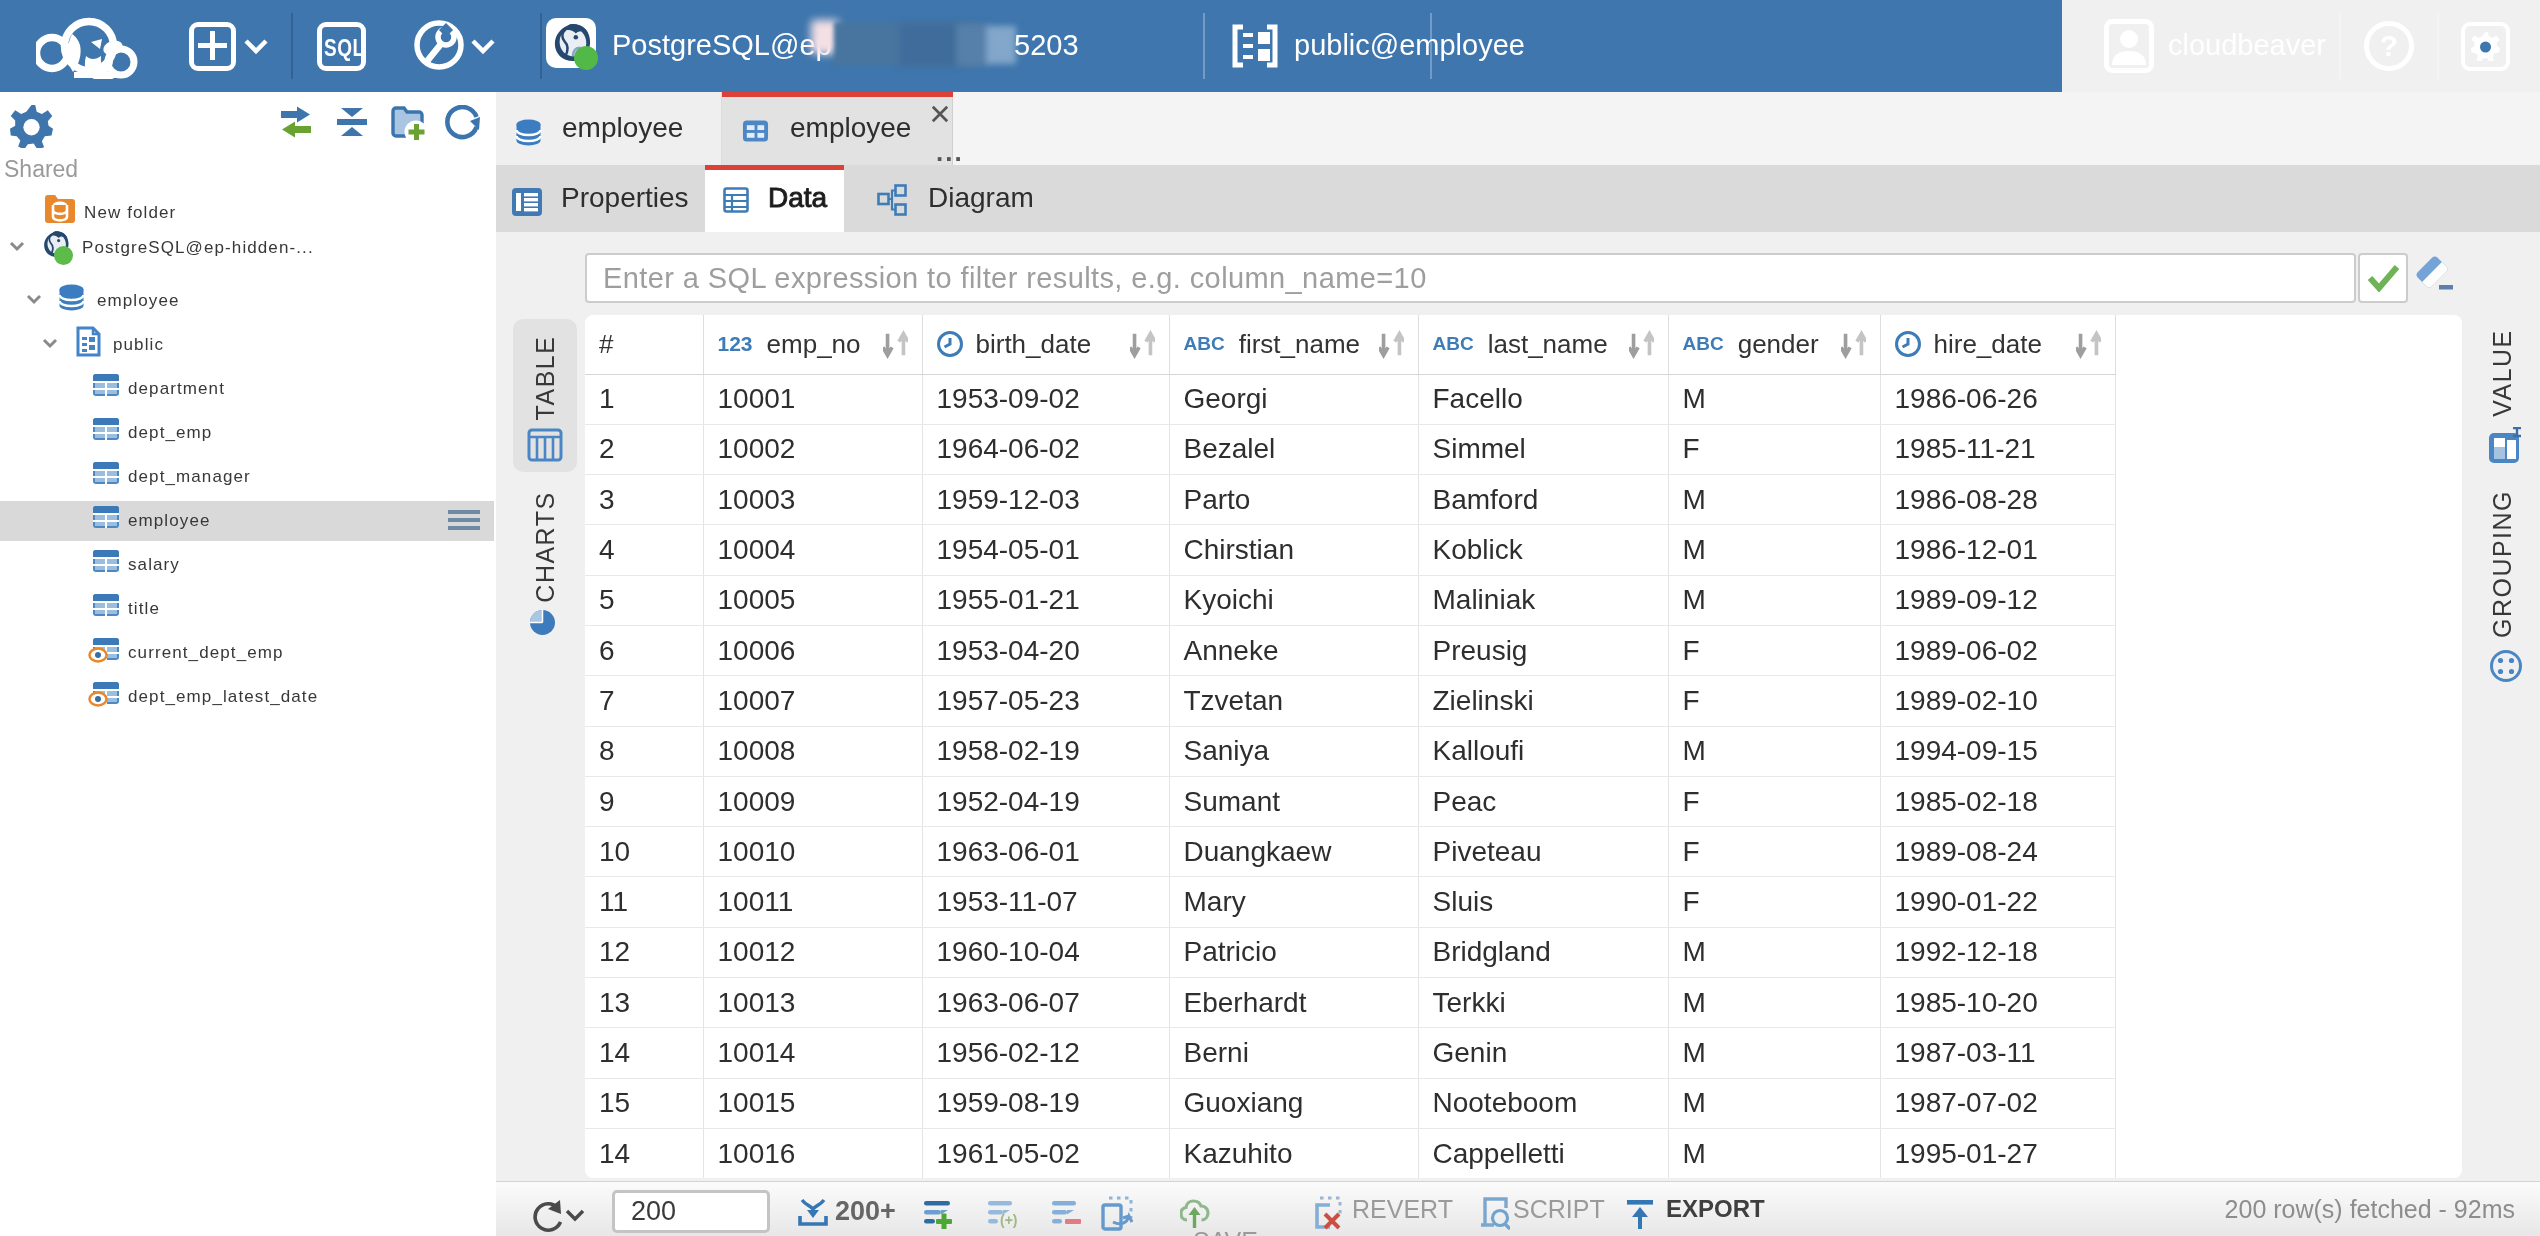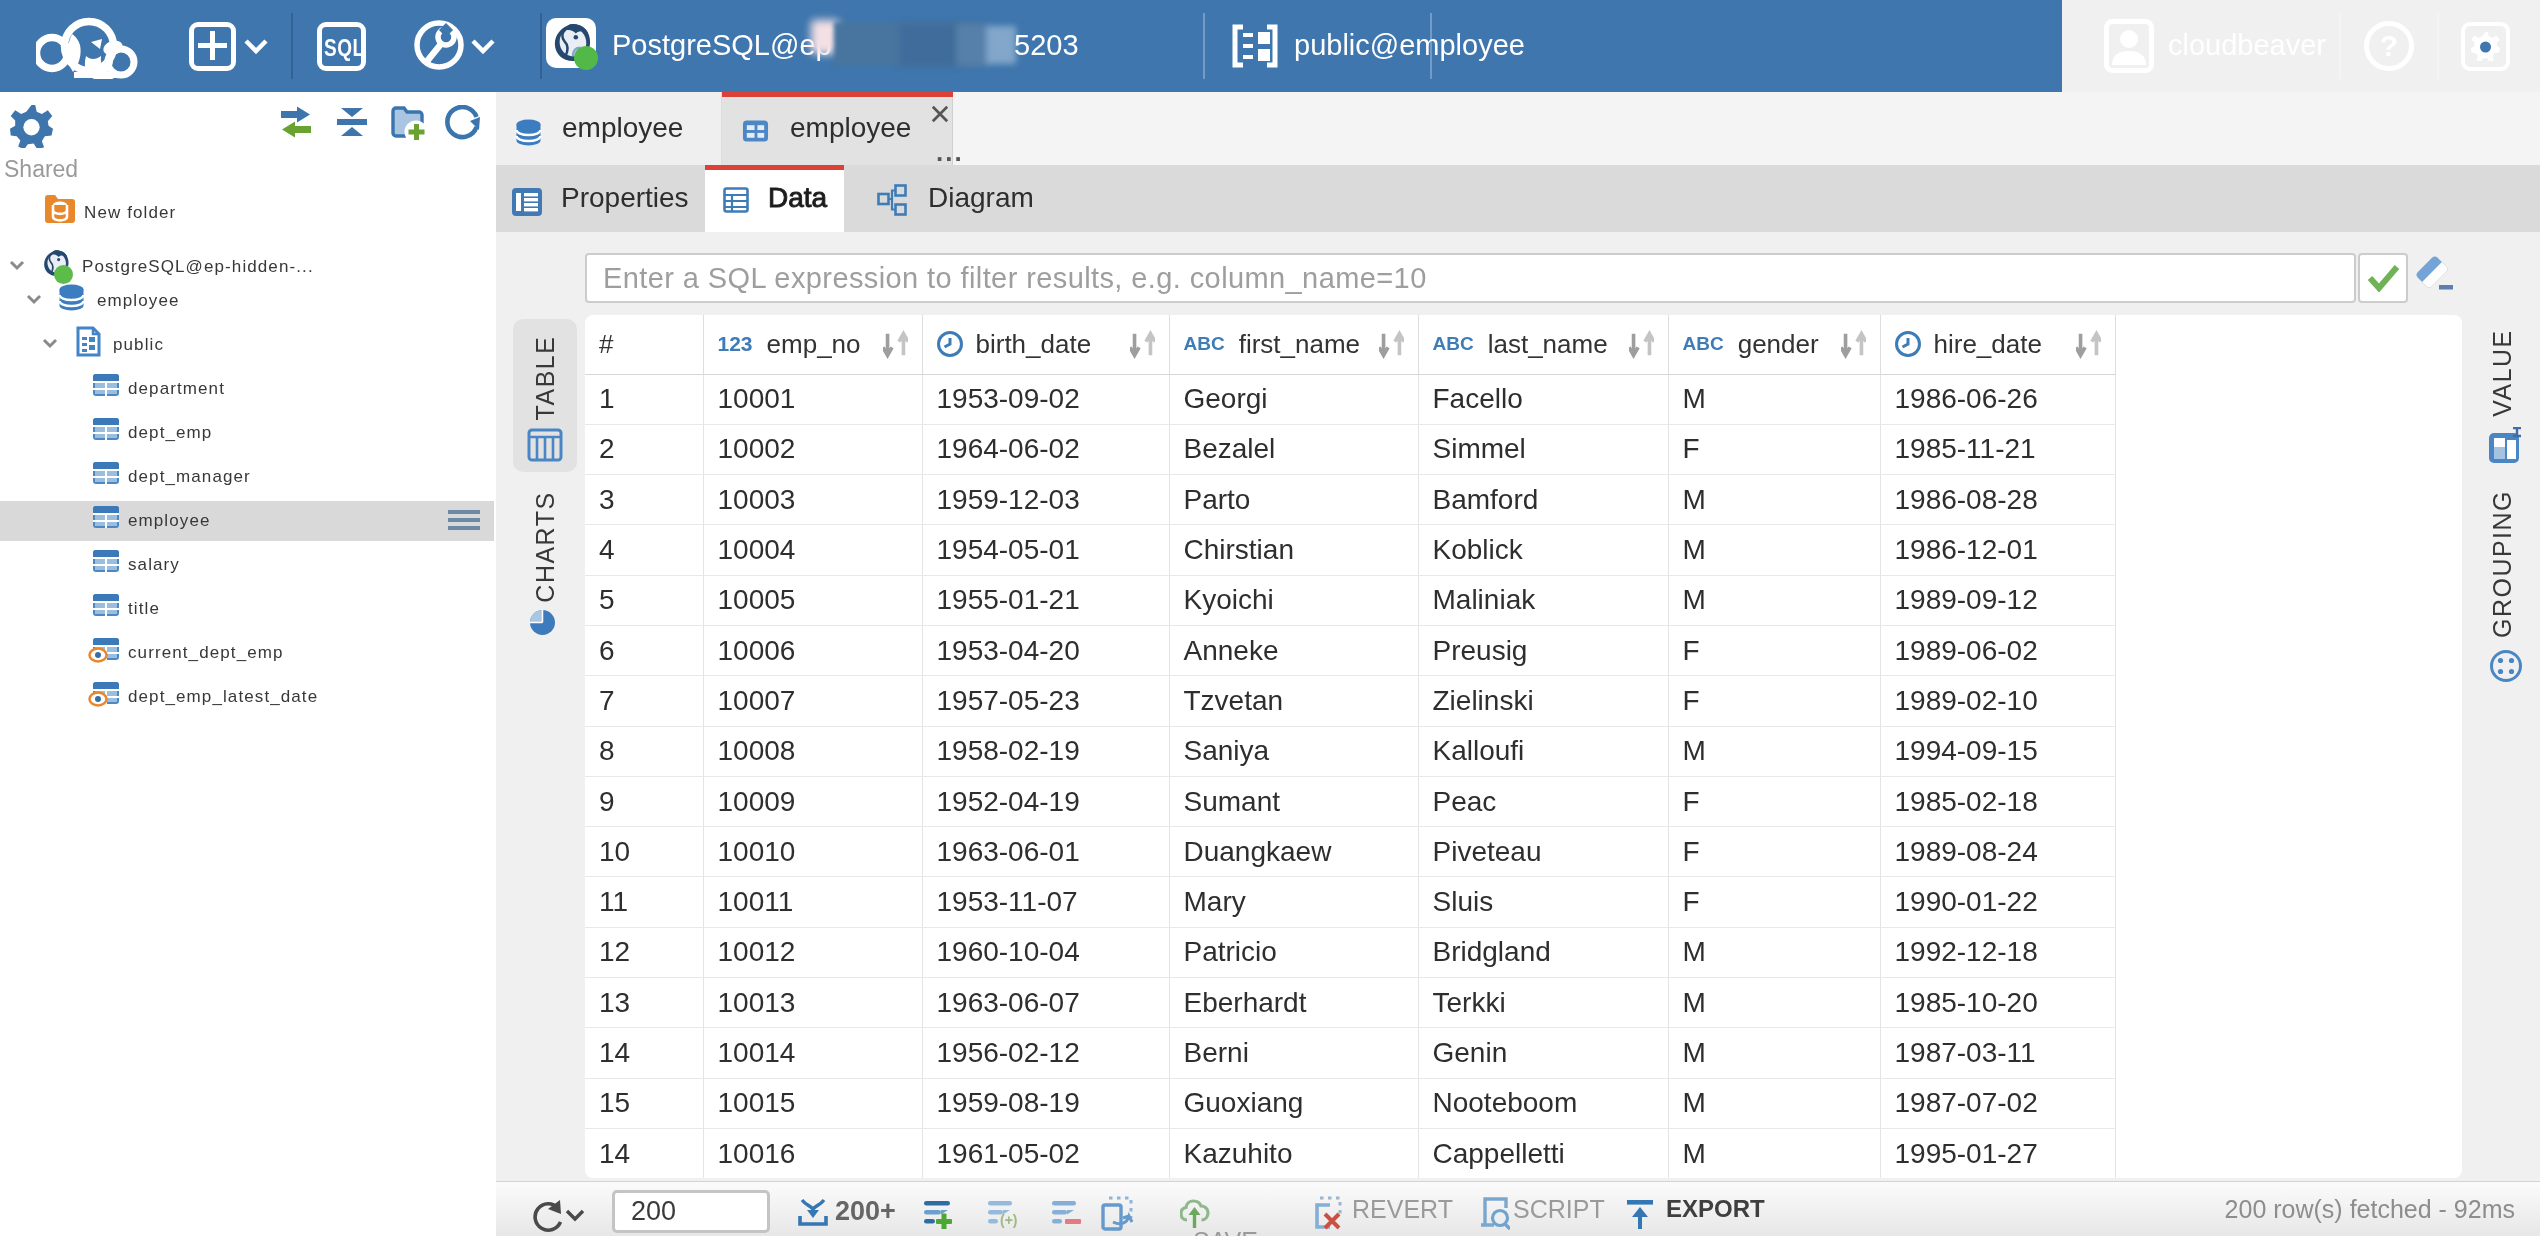--- a/index.html
+++ b/index.html
@@ -165,21 +165,21 @@
   <div class="treerow" style="top:101px">
     <svg class="abs" style="left:44px;top:1px" width="32" height="30" viewBox="0 0 32 30">
       <path d="M1 4 C1 2 2 1 4 1 L11 1 L14 5 L28 5 C30 5 31 6 31 8 L31 26 C31 28 30 29 28 29 L4 29 C2 29 1 28 1 26 Z" fill="#e8872b"></path>
       <ellipse cx="16" cy="11" rx="7" ry="3.4" fill="#fff"></ellipse>
         <rect x="9" y="11" width="14" height="11" fill="#e8872b"></rect>
       <path d="M9 11 L9 23 A7 3.4 0 0 0 23 23 L23 11" fill="none" stroke="#fff" stroke-width="2.6"></path>
       <path d="M9 16.5 A7 3.4 0 0 0 23 16.5" fill="none" stroke="#fff" stroke-width="2.6"></path>
     </svg>
     <div class="treetxt" style="left:84px">New folder</div>
   </div>
-  <div class="treerow" style="top:155px">
+  <div class="treerow" style="top:136px">
     <svg class="abs" style="left:9px;top:13px" width="16" height="11" viewBox="0 0 16 11">
         <path d="M2 2 L8 8 L14 2" fill="none" stroke="#8a8a8a" stroke-width="3"></path>
       </svg>
     <svg class="abs" style="left:42px;top:2px" width="28" height="29" viewBox="0 0 42 44">
       <path d="M21 2 C33 2 40 10 40 21 C40 32 33 41 22 41 C11 41 3 33 3 23 C3 14 9 7 16 4 C17.5 3 19 2 21 2 Z" fill="#26486f"></path>
       <path d="M20 6 C12 8 8 14 8 21 C8 29 14 36 22 36 C30 36 36 30 36 22 C36 13 29 5 20 6 Z" fill="#e9eef5"></path>
       <path d="M21 2 C29 2 36 6 38 12 C33 9 28 9 25 12 C22 8 16 7 12 10 C14 5 17 3 21 2 Z" fill="#26486f"></path>
       <circle cx="25" cy="16" r="2.4" fill="#26486f"></circle>
       <path d="M14 36 C17 30 17 24 13 20 C10 16 10 11 14 8" fill="none" stroke="#26486f" stroke-width="2.6"></path>
     </svg>

